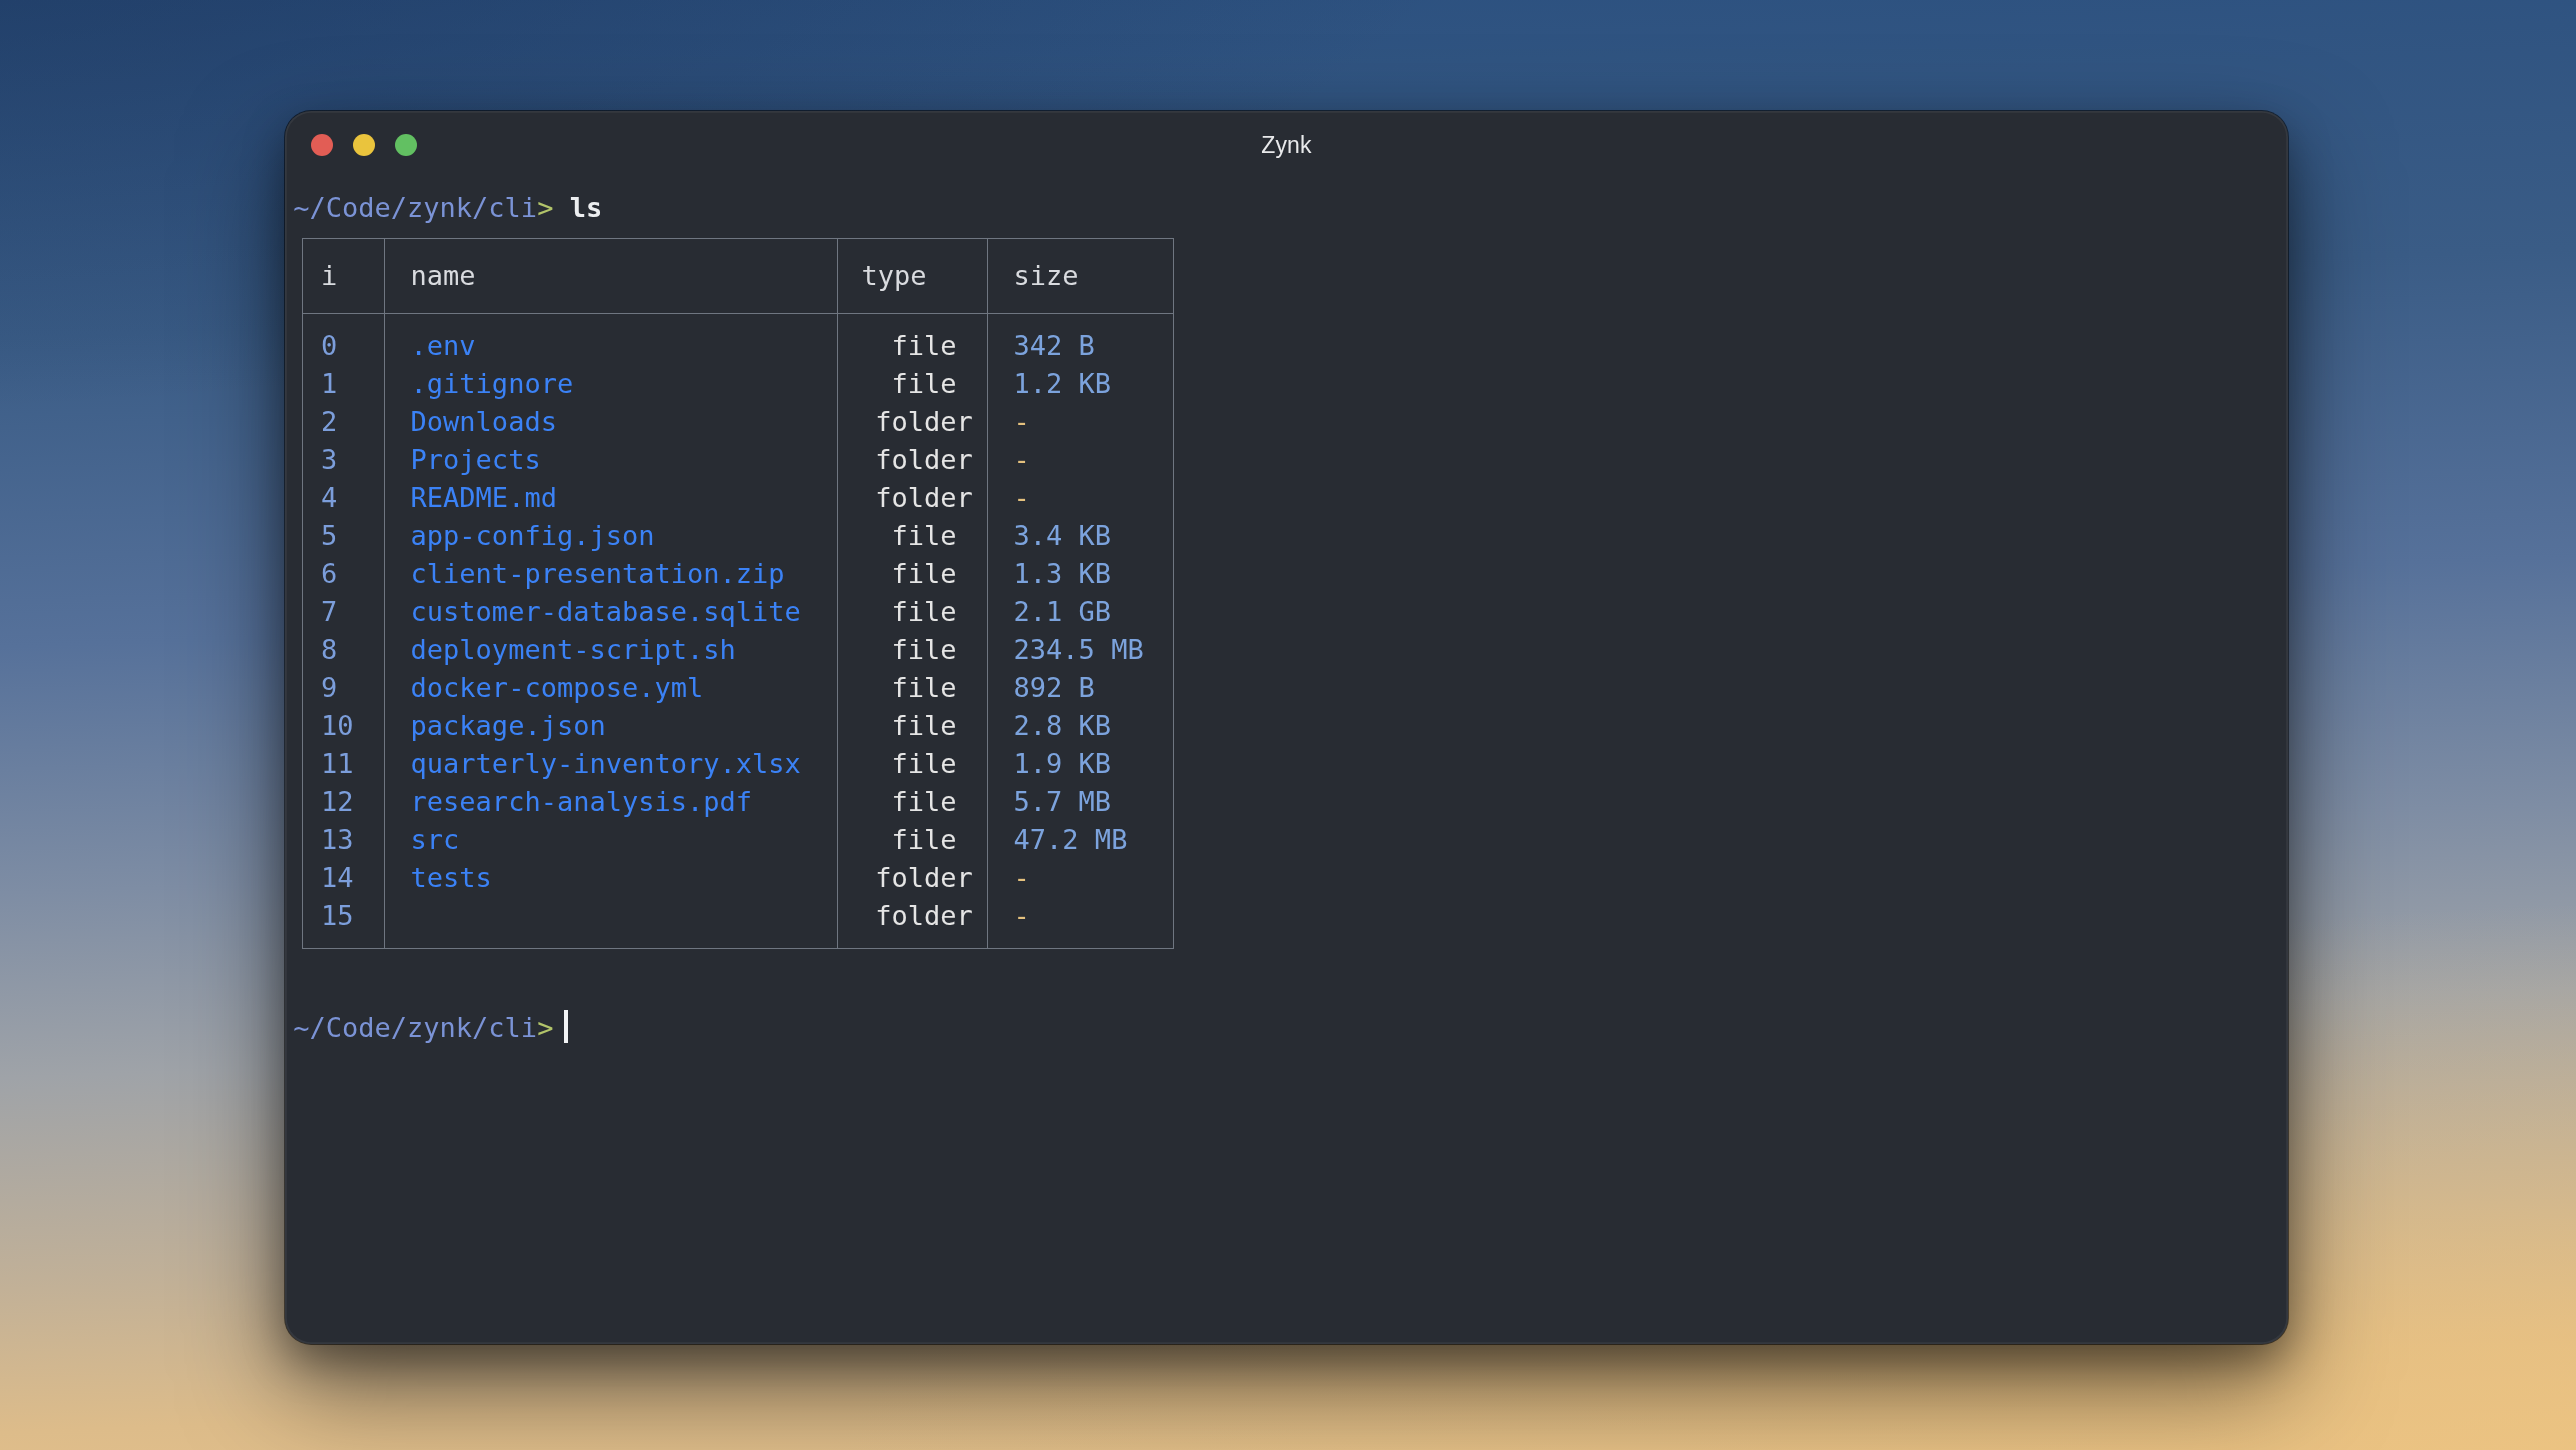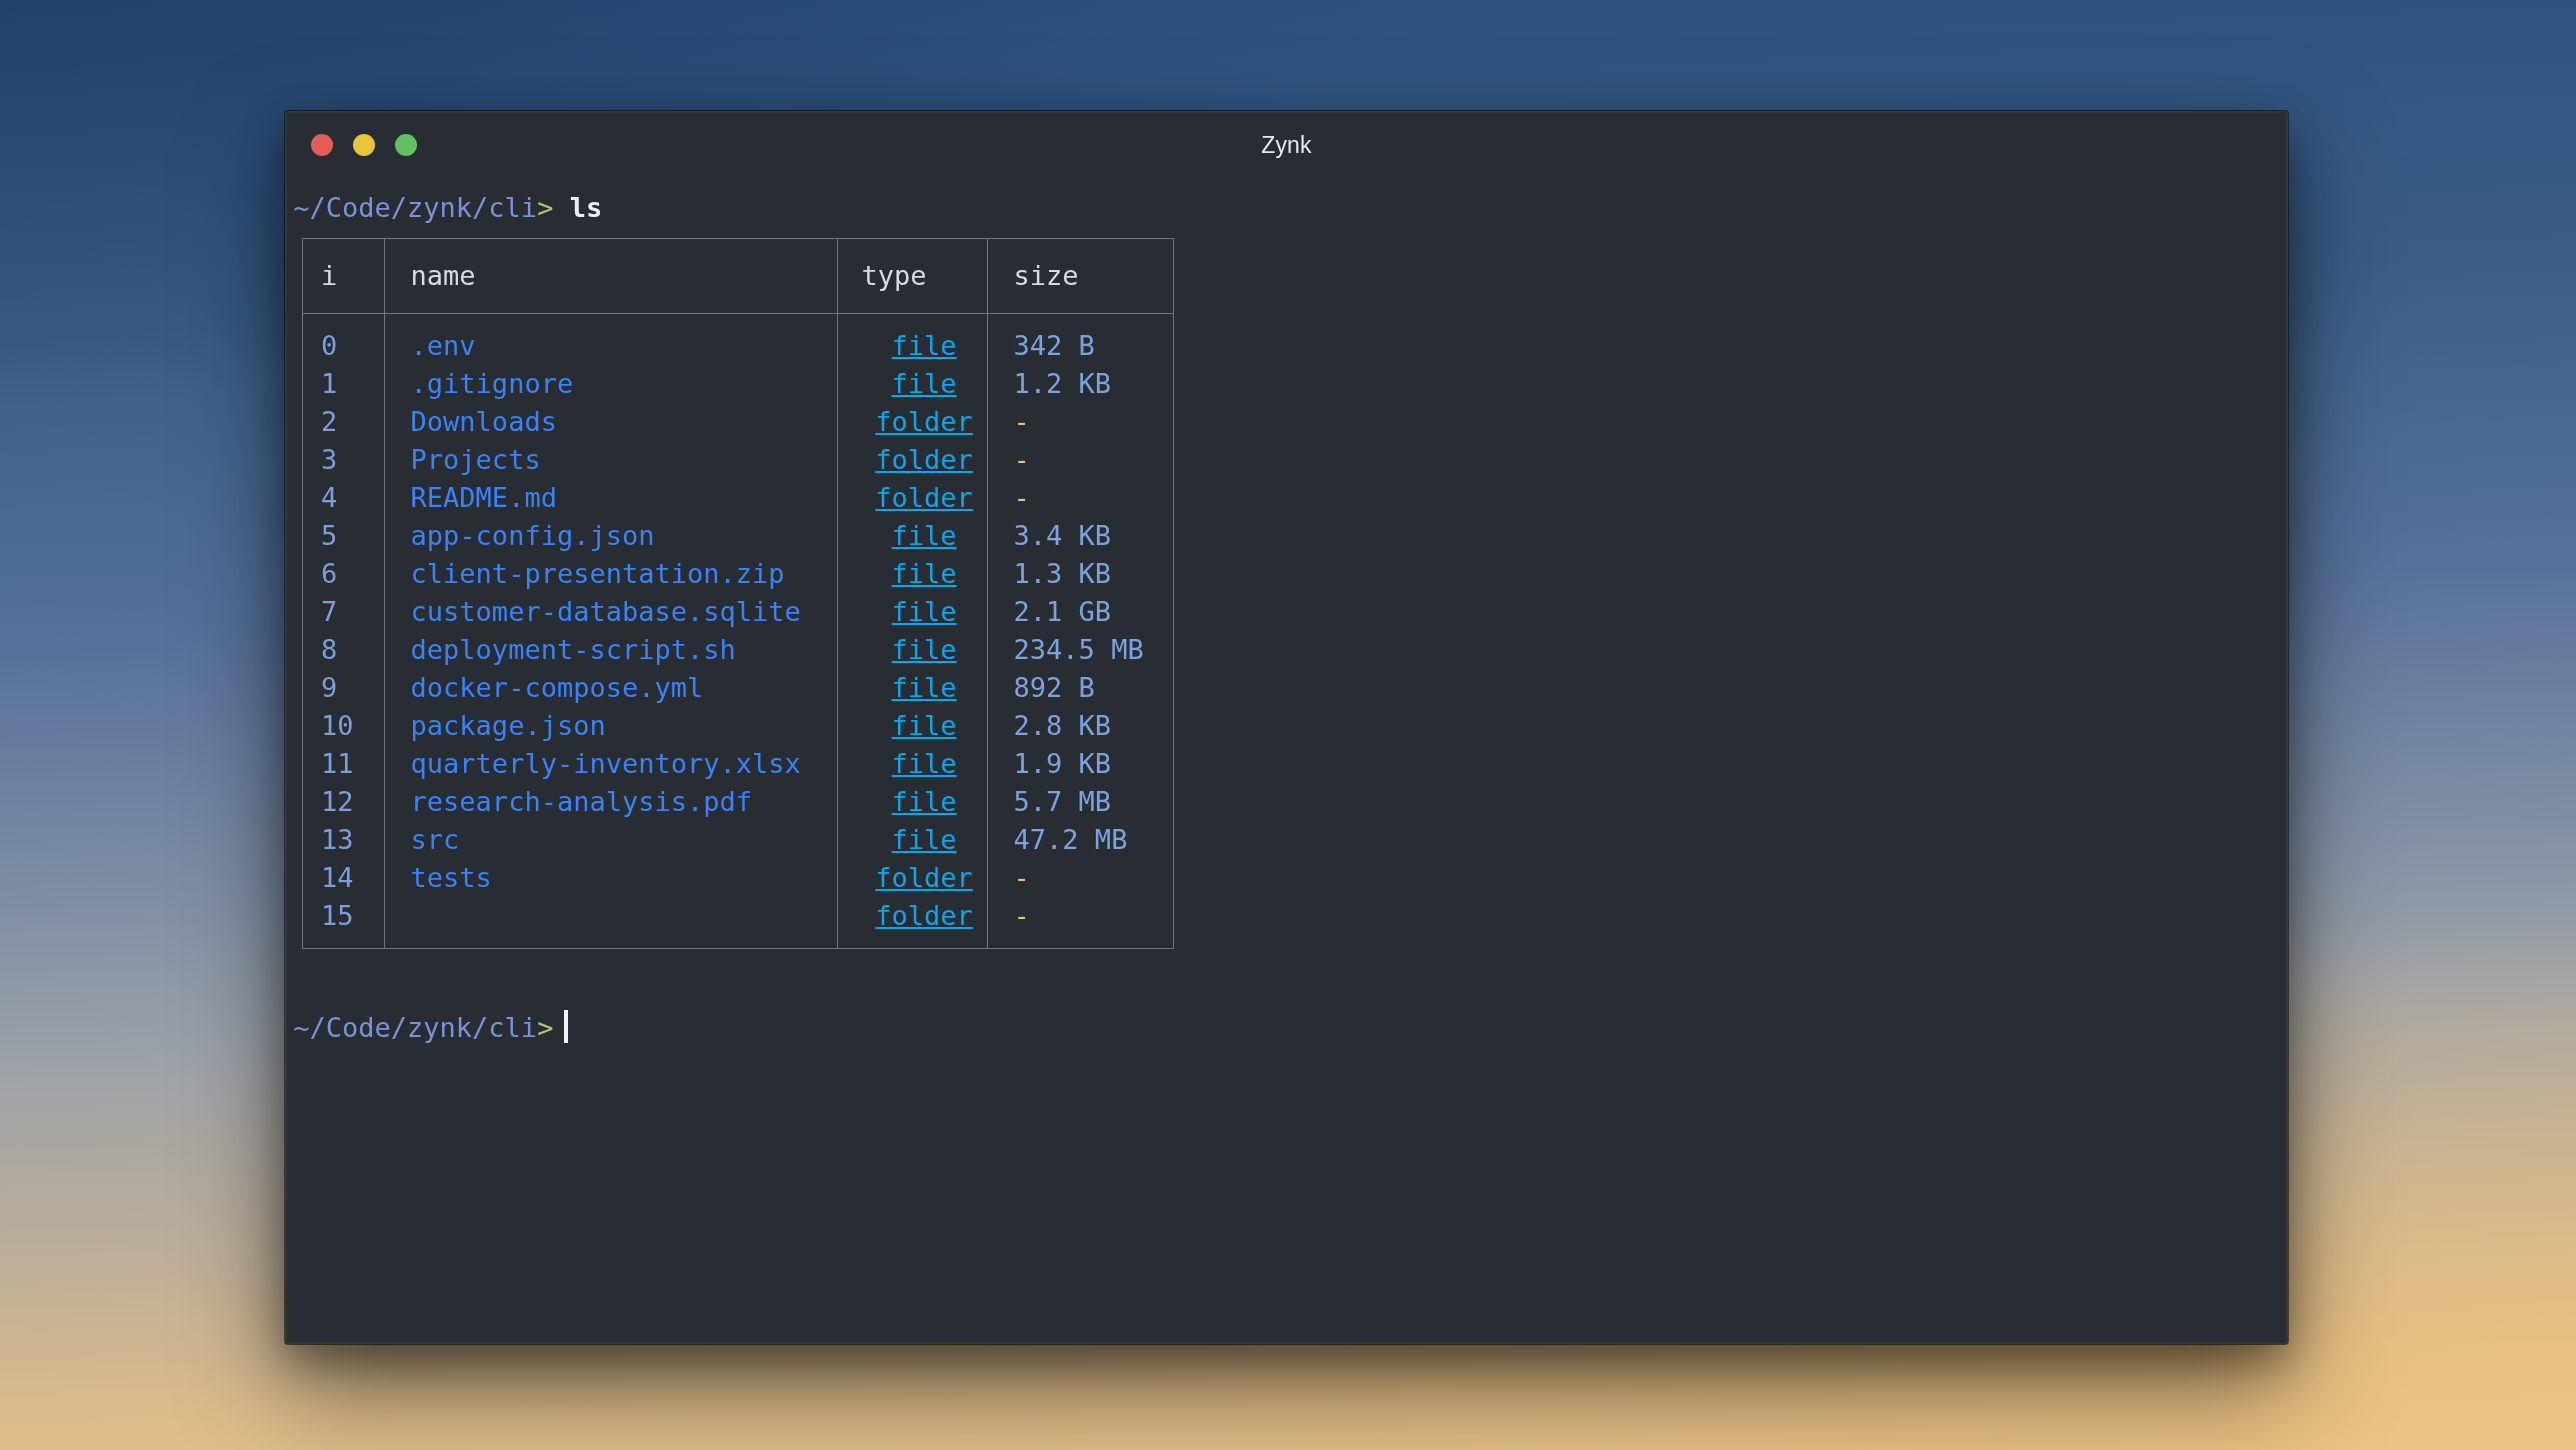--- a/index.html
+++ b/index.html
@@ -10,21 +10,21 @@
   .desktop {
     position: relative; width: 2576px; height: 1450px; overflow: hidden;
     background:
       radial-gradient(140% 80% at 108% 106%, rgba(238,195,125,0.85), rgba(238,195,125,0) 55%),
       radial-gradient(120% 70% at -8% -10%, rgba(20,40,75,0.55), rgba(20,40,75,0) 55%),
       linear-gradient(178deg, #2b507f 0%, #3a5c86 22%, #56719a 42%, #7e8da4 58%, #9fa3a8 70%, #c0b098 83%, #ddbc8a 93%, #e5c28c 100%);
   }
   .window {
     position: absolute; left: 285px; top: 111px; width: 2003px; height: 1233px;
     background: #282c33;
-    border-radius: 3px;
+    border-radius: 26px;
     box-shadow:
       inset 0 0 0 1.8px rgba(255,255,255,0.06),
       0 0 0 0.9px rgba(0,0,0,0.55),
       0 44px 101px rgba(0,0,0,0.50),
       0 16.6px 41px rgba(0,0,0,0.35);
   }
   .titlebar {
     position: relative; height: 68px; display: flex; align-items: center;
     padding: 0 26px;
   }
@@ -67,21 +67,21 @@
     border-right: 1.8px solid #6f7681; overflow: hidden;
   }
   .w-i    { width: 82px;  padding-left: 18.4px; }
   .w-name { width: 453px; padding-left: 26px; }
   .w-type { width: 150px; padding-left: 24px; text-align: center; }
   .w-size { width: 184px; padding-left: 26px; border-right: none; }
   .th.w-size { border-right: none; }
   .cell { line-height: 38px; white-space: pre; }
   .c-i    { color: #7c9edb; }
   .c-name { color: #3b82f6; }
-  .c-type { color: #0ea5e9; text-decoration: underline; }
+  .c-type { color: #e5e5e5; }
   .c-size { color: #7ca3dd; }
   .c-dash { color: #e4c17e; }
 </style>
 </head>
 <body>
 
 <div class="desktop">
   <div class="window">
 
     <div class="titlebar">

